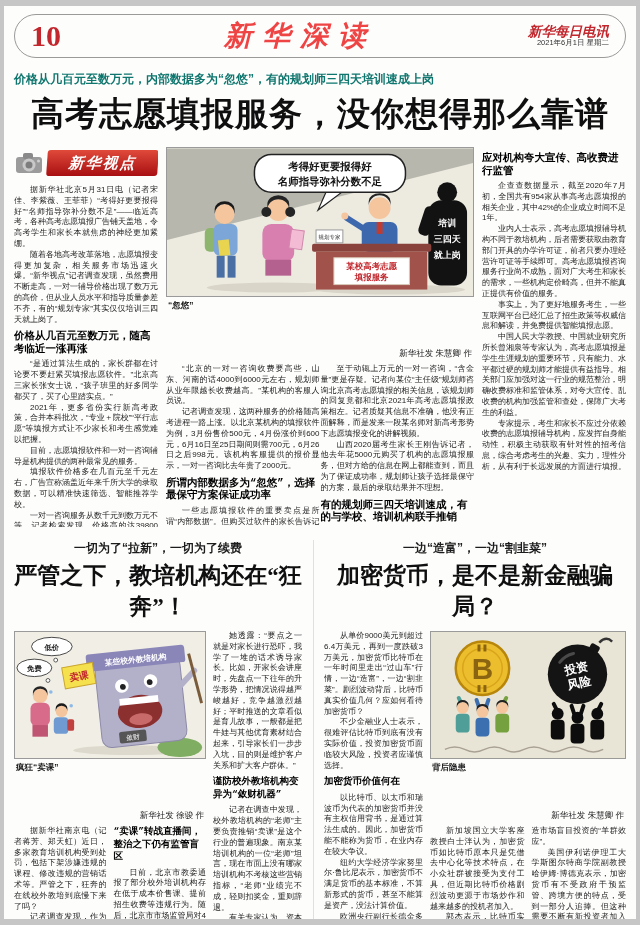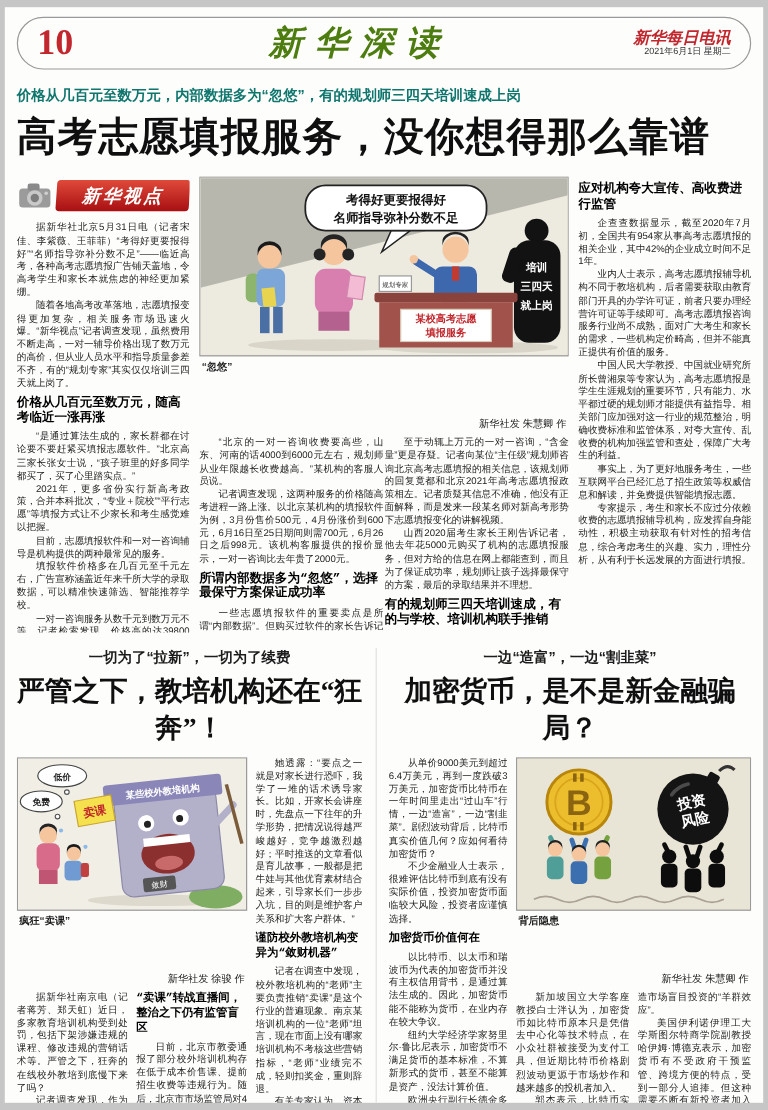--- a/index.html
+++ b/index.html
@@ -13,30 +13,30 @@
     position:absolute; left:4px; top:6px; width:632px; height:913px;
     background:#fdfdfc; padding:8px 10px 0 10px; overflow:hidden;
   }
   
   .masthead {
     display:flex; align-items:center; height:44px;
     border:1.5px solid #9a9a9a; border-radius:24px; padding:0 16px;
   }
   .pagenum { width:78px; color:#c1272d; font:bold 30px "Liberation Serif", serif; }
   .section-title {
-    flex:1; text-align:center; color:#4d7c0f;
+    flex:1; text-align:center; color:#ef4444;
     font:bold italic 28px "DejaVu Serif", serif; letter-spacing:10px;
   }
   .brand { width:118px; text-align:right; line-height:1.15; }
   .brand-name { color:#c1272d; font-weight:bold; font-size:13.5px; font-style:italic; }
   .brand-date { color:#333; font-size:7.5px; }
   
   .kicker { text-align:left; font-weight:bold; font-size:12px; margin:13px 0 4px; color:#0f766e; }
   .headline {
-    margin:2px 0 10px; color:#0f0f0f;
+    text-align:center; margin:2px 0 10px; color:#0f0f0f;
     font-family:"Liberation Serif", serif; font-weight:900;
     font-size:33px; letter-spacing:1px;
   }
   .top-body { display:flex; gap:8px; height:380px; overflow:hidden; }
   .tcol1 { width:145px; overflow:hidden; }
   .tmid  { width:310px; overflow:hidden; }
   .tcol4 { width:145px; overflow:hidden; }
   .mid-cols { display:flex; gap:1px; height:215px; overflow:hidden; margin-top:2px; }
   .mid-cols > div { flex:1; overflow:hidden; }
   
@@ -196,22 +196,22 @@
               <div class="sub">有的规划师三四天培训速成，有的与学校、培训机构联手推销</div>
               <div class="para">记者了解到，辅导填报志愿的规划师能力参差不齐，“从业数年”“经验丰富”的“名师”可能只参加了三四天培训就速成上岗，“熟知招录规则”“了解院校和专业”的“专家”可能是利用课余时间短期兼职的大学生。</div>
             </div>
         </div>
       </div>
 
       <div class="tcol4">
           <div class="sub">应对机构夸大宣传、高收费进行监管</div>
           <div class="para">企查查数据显示，截至2020年7月初，全国共有954家从事高考志愿填报的相关企业，其中42%的企业成立时间不足1年。</div>
           <div class="para">业内人士表示，高考志愿填报辅导机构不同于教培机构，后者需要获取由教育部门开具的办学许可证，前者只要办理经营许可证等手续即可。高考志愿填报咨询服务行业尚不成熟，面对广大考生和家长的需求，一些机构定价畸高，但并不能真正提供有价值的服务。</div>
+          <div class="para">事实上，为了更好地服务考生，一些互联网平台已经汇总了招生政策等权威信息和解读，并免费提供智能填报志愿。</div>
           <div class="para">中国人民大学教授、中国就业研究所所长曾湘泉等专家认为，高考志愿填报是学生生涯规划的重要环节，只有能力、水平都过硬的规划师才能提供有益指导。相关部门应加强对这一行业的规范整治，明确收费标准和监管体系，对夸大宣传、乱收费的机构加强监管和查处，保障广大考生的利益。</div>
-          <div class="para">事实上，为了更好地服务考生，一些互联网平台已经汇总了招生政策等权威信息和解读，并免费提供智能填报志愿。</div>
           <div class="para">专家提示，考生和家长不应过分依赖收费的志愿填报辅导机构，应发挥自身能动性，积极主动获取有针对性的招考信息，综合考虑考生的兴趣、实力，理性分析，从有利于长远发展的方面进行填报。</div>
         </div>
     </div>
   </section>
 
   <div class="bottom">
 
     <article class="b-art">
       <div class="b-kicker">一切为了“拉新”，一切为了续费</div>
       <h2 class="b-headline">严管之下，教培机构还在“狂奔”！</h2>

